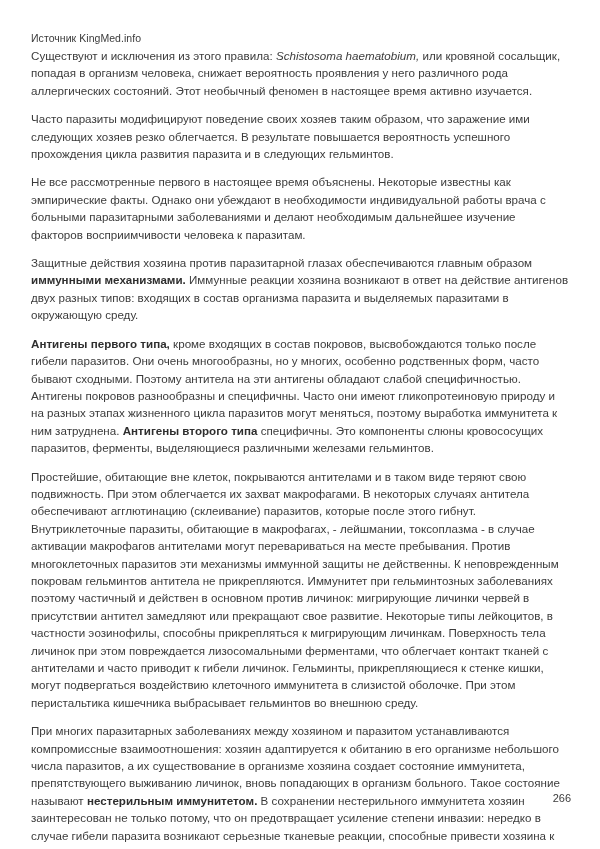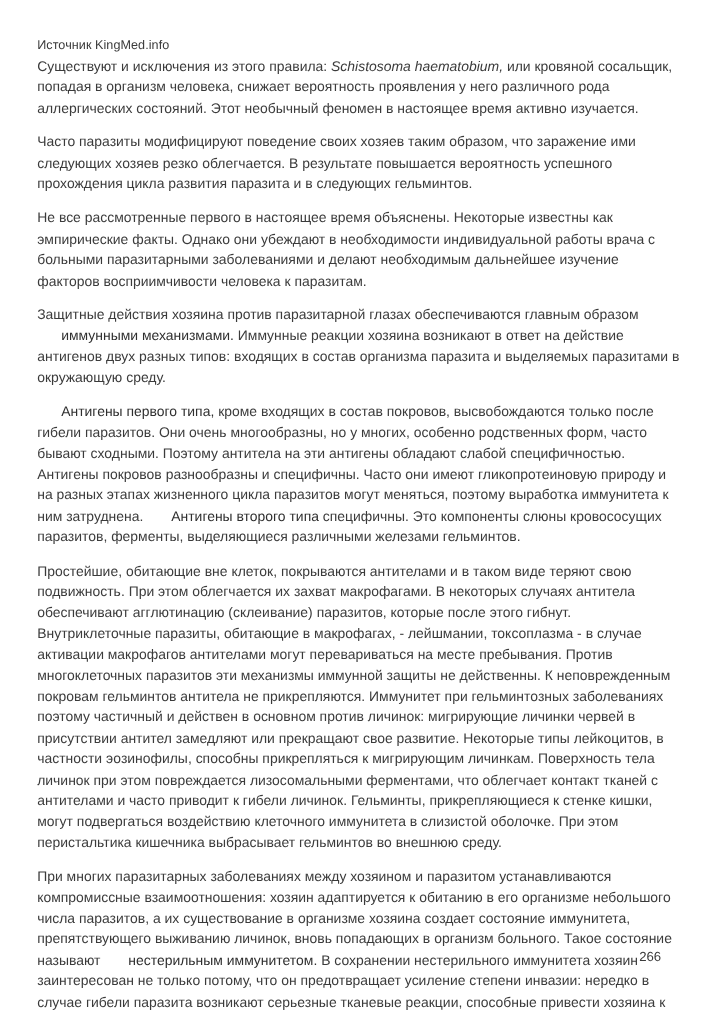--- a/index.html
+++ b/index.html
@@ -56,27 +56,26 @@
     margin: 8px 0 0 0;
     letter-spacing: 0.02px;
   }
   .after-heading {
     margin-top: 12px;
   }
   em.sci {
     font-style: italic;
   }
   strong.b {
-    font-weight: normal;
+    font-weight: bold;
     color: #2f2f2f;
-    margin-left: 20px;
   }
   .page-number {
     position: absolute;
-    right: 49px;
+    right: 29px;
     top: 791px;
     font-size: 11px;
     line-height: 14px;
     color: #3b3b3b;
     text-align: right;
   }
 </style>
 </head>
 <body>
 

